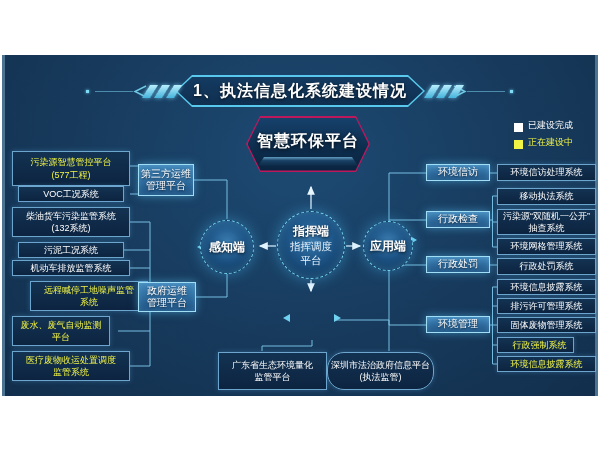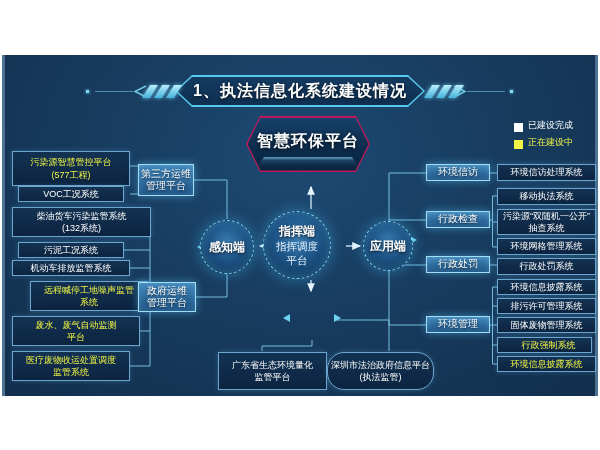--- a/index.html
+++ b/index.html
@@ -185,40 +185,40 @@
     </div>
     <div class="legend-row">
       <span class="sw" data-status="in_progress"></span>
       <span class="legend-label" data-status="in_progress">正在建设中</span>
     </div>
   </div>
 
   <div class="abs box" style="left:12px;top:151px;width:118px;height:35px;" data-status="in_progress">污染源智慧管控平台
 (577工程)</div>
   <div class="abs box" style="left:18px;top:186px;width:106px;height:16px;" data-status="completed">VOC工况系统</div>
-  <div class="abs box" style="left:12px;top:207px;width:139px;height:30px;" data-status="completed">柴油货车污染监管系统
+  <div class="abs box" style="left:12px;top:207px;width:118px;height:30px;" data-status="completed">柴油货车污染监管系统
 (132系统)</div>
   <div class="abs box" style="left:18px;top:242px;width:106px;height:16px;" data-status="completed">污泥工况系统</div>
   <div class="abs box" style="left:12px;top:260px;width:118px;height:16px;" data-status="completed">机动车排放监管系统</div>
   <div class="abs box" style="left:30px;top:281px;width:118px;height:30px;" data-status="in_progress">远程喊停工地噪声监管
 系统</div>
-  <div class="abs box" style="left:12px;top:316px;width:128px;height:30px;" data-status="in_progress">废水、废气自动监测
+  <div class="abs box" style="left:12px;top:316px;width:98px;height:30px;" data-status="in_progress">废水、废气自动监测
 平台</div>
   <div class="abs box" style="left:12px;top:351px;width:118px;height:30px;" data-status="in_progress">医疗废物收运处置调度
 监管系统</div>
 
   <div class="abs cat" style="left:138px;top:164px;width:56px;height:32px;">第三方运维
 管理平台</div>
   <div class="abs cat" style="left:138px;top:282px;width:58px;height:30px;">政府运维
 管理平台</div>
 
   <div class="abs node" style="left:200px;top:220px;width:54px;height:54px;">
     <span class="node-t">感知端</span>
   </div>
-  <div class="abs node" style="left:263px;top:211px;width:68px;height:68px;">
+  <div class="abs node" style="left:277px;top:211px;width:68px;height:68px;">
     <span class="node-t">指挥端</span>
     <span class="node-s">指挥调度
 平台</span>
   </div>
   <div class="abs node" style="left:363px;top:221px;width:50px;height:50px;">
     <span class="node-t">应用端</span>
   </div>
 
   <div class="abs cat" style="left:426px;top:164px;width:64px;height:17px;">环境信访</div>
   <div class="abs cat" style="left:426px;top:211px;width:64px;height:17px;">行政检查</div>
@@ -227,21 +227,21 @@
 
   <div class="abs box" style="left:497px;top:164px;width:99px;height:17px;" data-status="completed">环境信访处理系统</div>
   <div class="abs box" style="left:497px;top:188px;width:99px;height:17px;" data-status="completed">移动执法系统</div>
   <div class="abs box" style="left:497px;top:209px;width:99px;height:26px;" data-status="completed">污染源“双随机一公开”
 抽查系统</div>
   <div class="abs box" style="left:497px;top:238px;width:99px;height:17px;" data-status="completed">环境网格管理系统</div>
   <div class="abs box" style="left:497px;top:258px;width:99px;height:17px;" data-status="completed">行政处罚系统</div>
   <div class="abs box" style="left:497px;top:279px;width:99px;height:16px;" data-status="completed">环境信息披露系统</div>
   <div class="abs box" style="left:497px;top:298px;width:99px;height:16px;" data-status="completed">排污许可管理系统</div>
   <div class="abs box" style="left:497px;top:317px;width:99px;height:16px;" data-status="completed">固体废物管理系统</div>
-  <div class="abs box" style="left:497px;top:337px;width:95px;height:16px;padding-left:8px;" data-status="in_progress">行政强制系统</div>
+  <div class="abs box" style="left:497px;top:337px;width:77px;height:16px;padding-left:8px;" data-status="in_progress">行政强制系统</div>
   <div class="abs box" style="left:497px;top:356px;width:99px;height:16px;" data-status="in_progress">环境信息披露系统</div>
 
   <div class="abs box" style="left:218px;top:352px;width:109px;height:38px;" data-status="completed">广东省生态环境量化
 监管平台</div>
   <div class="abs box" style="left:327px;top:352px;width:107px;height:38px;border-radius:17px;" data-status="completed">深圳市法治政府信息平台
 (执法监管)</div>
 
 </div>
 
 </body></html>

